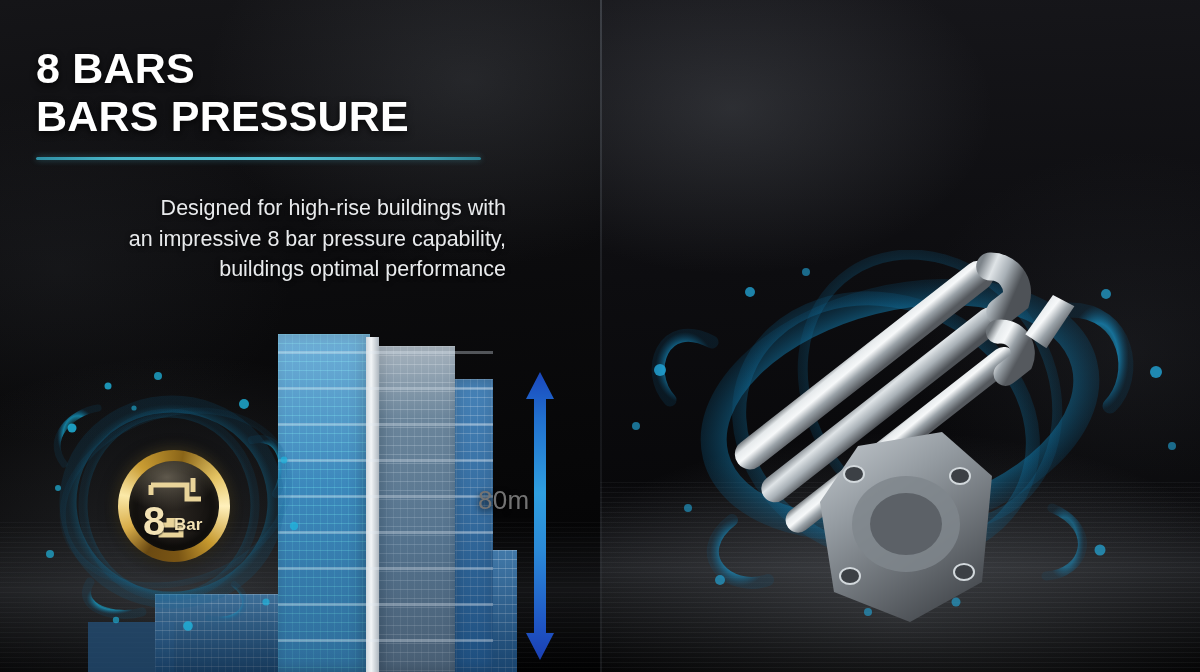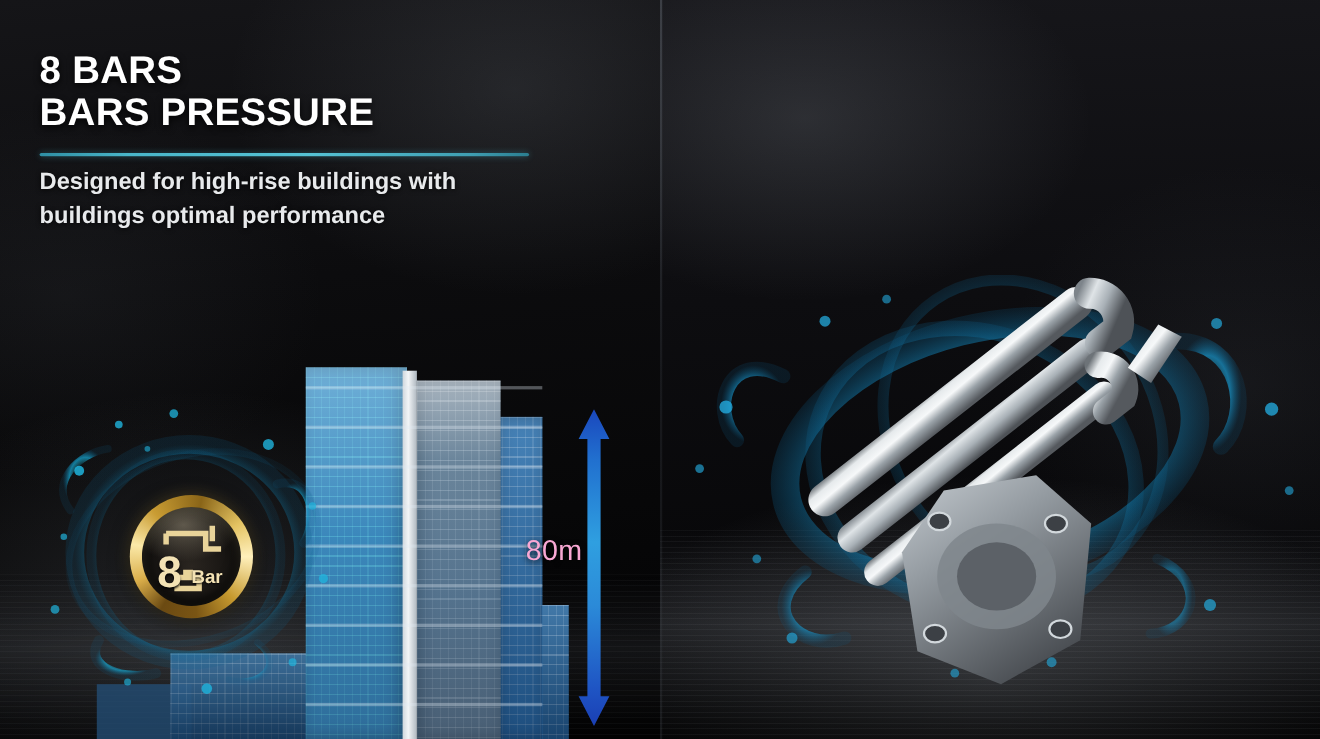--- a/index.html
+++ b/index.html
@@ -67,37 +67,38 @@
   .copy { position:absolute; z-index:6; }
   .copy-left  { left:36px;  top:44px;  width:470px; }
 
   .headline {
     color:#ffffff;
     font-weight:bold;
     letter-spacing:.2px;
     line-height:1.12;
     text-shadow:0 2px 7px rgba(0,0,0,.85);
   }
-  .copy-left  .headline { font-size:35px; }
+  .copy-left  .headline { font-size:43px; }
   .headline .hl-line { display:block; }
 
   .rule {
     height:3px; border-radius:2px;
     background:linear-gradient(to right,#2f8fa4 0%,#49b6c9 18%,#55c2d4 55%,#3f9fb2 88%,#2b7e90 100%);
     box-shadow:0 0 6px rgba(75,185,205,.45);
   }
   .copy-left  .rule { width:445px; margin-top:17px; }
 
   .body-copy {
     color:#e8eaec;
     font-size:21.5px;
     line-height:1.42;
-    font-weight:700;
-    margin-top:8px;
+    font-weight:400;
+    margin-top:33px;
     text-shadow:0 1px 5px rgba(0,0,0,.8);
+    text-align:right;
   }
   .body-copy .bl { display:block; }
 
   
   .skyline { position:absolute; inset:0; z-index:3; }
 
   .tower { position:absolute; bottom:0; }
 
   
   .glass {
@@ -216,21 +217,21 @@
     line-height:1; text-shadow:0 1px 2px rgba(0,0,0,.9);
   }
 
   
   .height-arrow {
     position:absolute; left:525px; top:372px;
     width:30px; height:288px; z-index:6;
   }
   .height-label {
     position:absolute; left:478px; top:485px;
-    color:#f9a8d4; font-size:26px; font-weight:400;
+    color:#737373; font-size:26px; font-weight:400;
     letter-spacing:.3px; z-index:7;
     text-shadow:0 2px 6px rgba(0,0,0,.85);
   }
 
   
   .element-art {
     position:absolute; left:0; top:250px;
     width:600px; height:422px; z-index:4;
   }
 </style>
@@ -329,20 +330,21 @@
     <div class="bg-floor"></div>
 
     <div class="copy copy-left">
       <h1 class="headline">
         <span class="hl-line">8 BARS</span>
         <span class="hl-line">BARS PRESSURE</span>
       </h1>
       <div class="rule"></div>
       <p class="body-copy">
         <span class="bl">Designed for high-rise buildings with</span>
+        <span class="bl">an impressive 8 bar pressure capability,</span>
         <span class="bl">buildings optimal performance</span>
       </p>
     </div>
   </section>
 
   <section class="panel panel-right">
 
     <div class="bg-smoke"></div>
 
     <svg class="element-art" viewBox="0 0 600 422">

